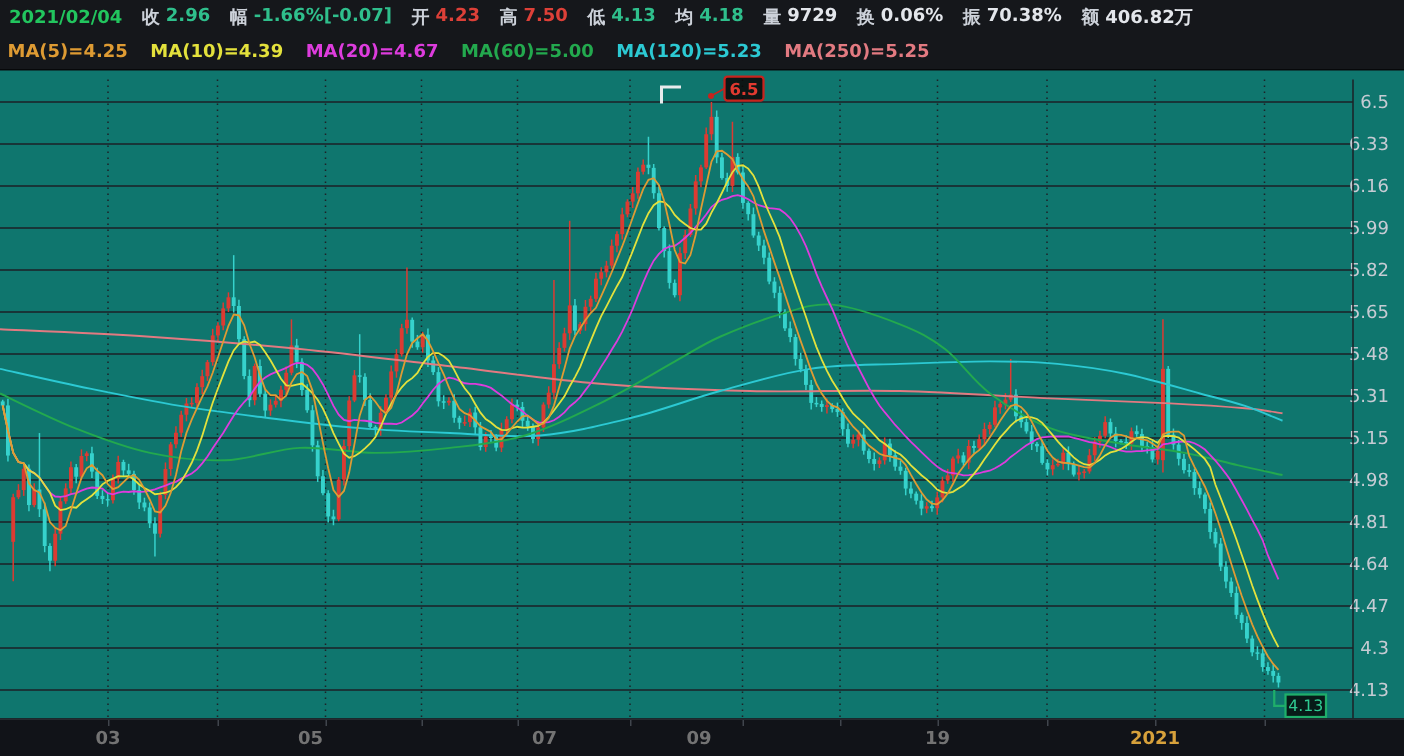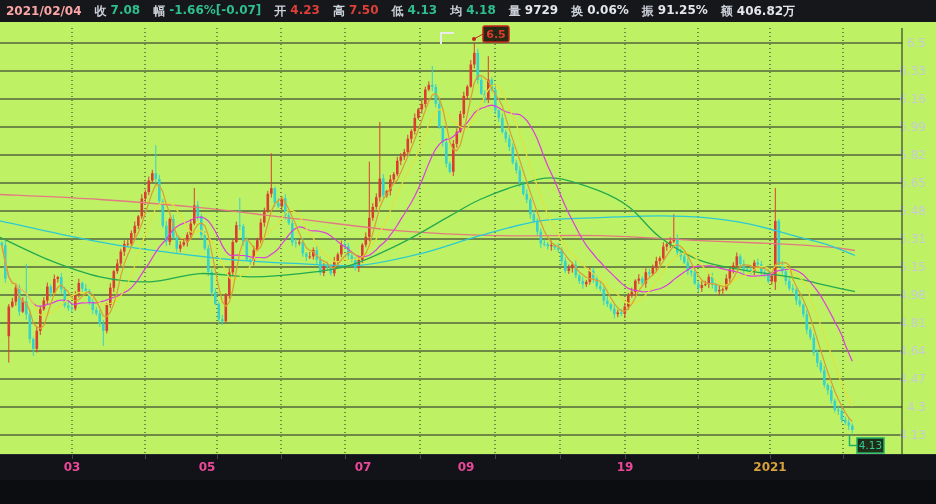--- a/index.html
+++ b/index.html
@@ -7,56 +7,56 @@
     position:relative;width:936px;height:504px;overflow:hidden;
     background:#0b0d10;
     font-family:"DejaVu Sans","Liberation Sans",sans-serif;
     -webkit-font-smoothing:antialiased;
   }
   .info-bar{
     height:22px;display:flex;align-items:center;
     background:#15171b;padding-left:6px;gap:13px;
     font-size:12px;font-weight:700;white-space:nowrap;
   }
-  .info-date{color:#fca5a5;}
+  .info-date{color:#22c55e;}
   .info-field{display:flex;gap:4px;}
   .info-field .lbl{color:#ccd1d9;}
   .v-green{color:#2fbf8c;}
   .v-red{color:#dd4038;}
   .v-white{color:#e3e6eb;}
   .ma-bar{
     height:24px;display:flex;align-items:center;
     background:#15171b;padding-left:5px;gap:15px;
     font-size:12px;font-weight:700;white-space:nowrap;
     border-bottom:1px solid #07080a;
   }
-  .chart-wrap{position:relative;width:936px;height:432px;background:#bef264;}
+  .chart-wrap{position:relative;width:936px;height:432px;background:#0f766e;}
   .chart-wrap svg{display:block;}
   .x-axis{
     position:relative;width:936px;height:25px;background:#111318;
     border-top:1px solid #262a30;
   }
   .x-axis .tick{position:absolute;top:0;width:1px;height:4px;background:#40454c;}
   .x-axis .xlabel{
     position:absolute;top:5px;transform:translateX(-50%);
-    font-size:12px;font-weight:700;color:#ec4899;
+    font-size:12px;font-weight:700;color:#737373;
   }
   .x-axis .xlabel.hl{color:#d7a13b;}
   text{font-family:"DejaVu Sans","Liberation Sans",sans-serif;}
 </style>
 </head>
 <body>
 
 <div class="app">
   <div class="info-bar">
     <span class="info-date">2021/02/04</span>
 
   <span class="info-field">
         <span class="lbl">收</span>
-        <span class="v-green">7.08</span>
+        <span class="v-green">2.96</span>
       </span>
       <span class="info-field">
         <span class="lbl">幅</span>
         <span class="v-green">-1.66%[-0.07]</span>
       </span>
       <span class="info-field">
         <span class="lbl">开</span>
         <span class="v-red">4.23</span>
       </span>
       <span class="info-field">
@@ -74,26 +74,35 @@
       <span class="info-field">
         <span class="lbl">量</span>
         <span class="v-white">9729</span>
       </span>
       <span class="info-field">
         <span class="lbl">换</span>
         <span class="v-white">0.06%</span>
       </span>
       <span class="info-field">
         <span class="lbl">振</span>
-        <span class="v-white">91.25%</span>
+        <span class="v-white">70.38%</span>
       </span>
       <span class="info-field">
         <span class="lbl">额</span>
         <span class="v-white">406.82万</span>
       </span>
+    </div>
+  <div class="ma-bar">
+
+  <span style="color: rgb(222, 155, 51);">MA(5)=4.25</span>
+      <span style="color: rgb(227, 225, 60);">MA(10)=4.39</span>
+      <span style="color: rgb(221, 60, 221);">MA(20)=4.67</span>
+      <span style="color: rgb(35, 169, 78);">MA(60)=5.00</span>
+      <span style="color: rgb(44, 201, 211);">MA(120)=5.23</span>
+      <span style="color: rgb(226, 122, 129);">MA(250)=5.25</span>
     </div>
   <div class="chart-wrap">
     <svg width="936" height="432" viewBox="0 0 936 432">
         <line x1="0" y1="21" x2="902" y2="21" stroke="#1d2127" stroke-width="1"></line>
         <text x="926" y="25" text-anchor="end" fill="#c6cbd3" font-size="12">6.5</text>
         <line x1="0" y1="49" x2="902" y2="49" stroke="#1d2127" stroke-width="1"></line>
         <text x="926" y="53" text-anchor="end" fill="#c6cbd3" font-size="12">6.33</text>
         <line x1="0" y1="77" x2="902" y2="77" stroke="#1d2127" stroke-width="1"></line>
         <text x="926" y="81" text-anchor="end" fill="#c6cbd3" font-size="12">6.16</text>
         <line x1="0" y1="105" x2="902" y2="105" stroke="#1d2127" stroke-width="1"></line>

